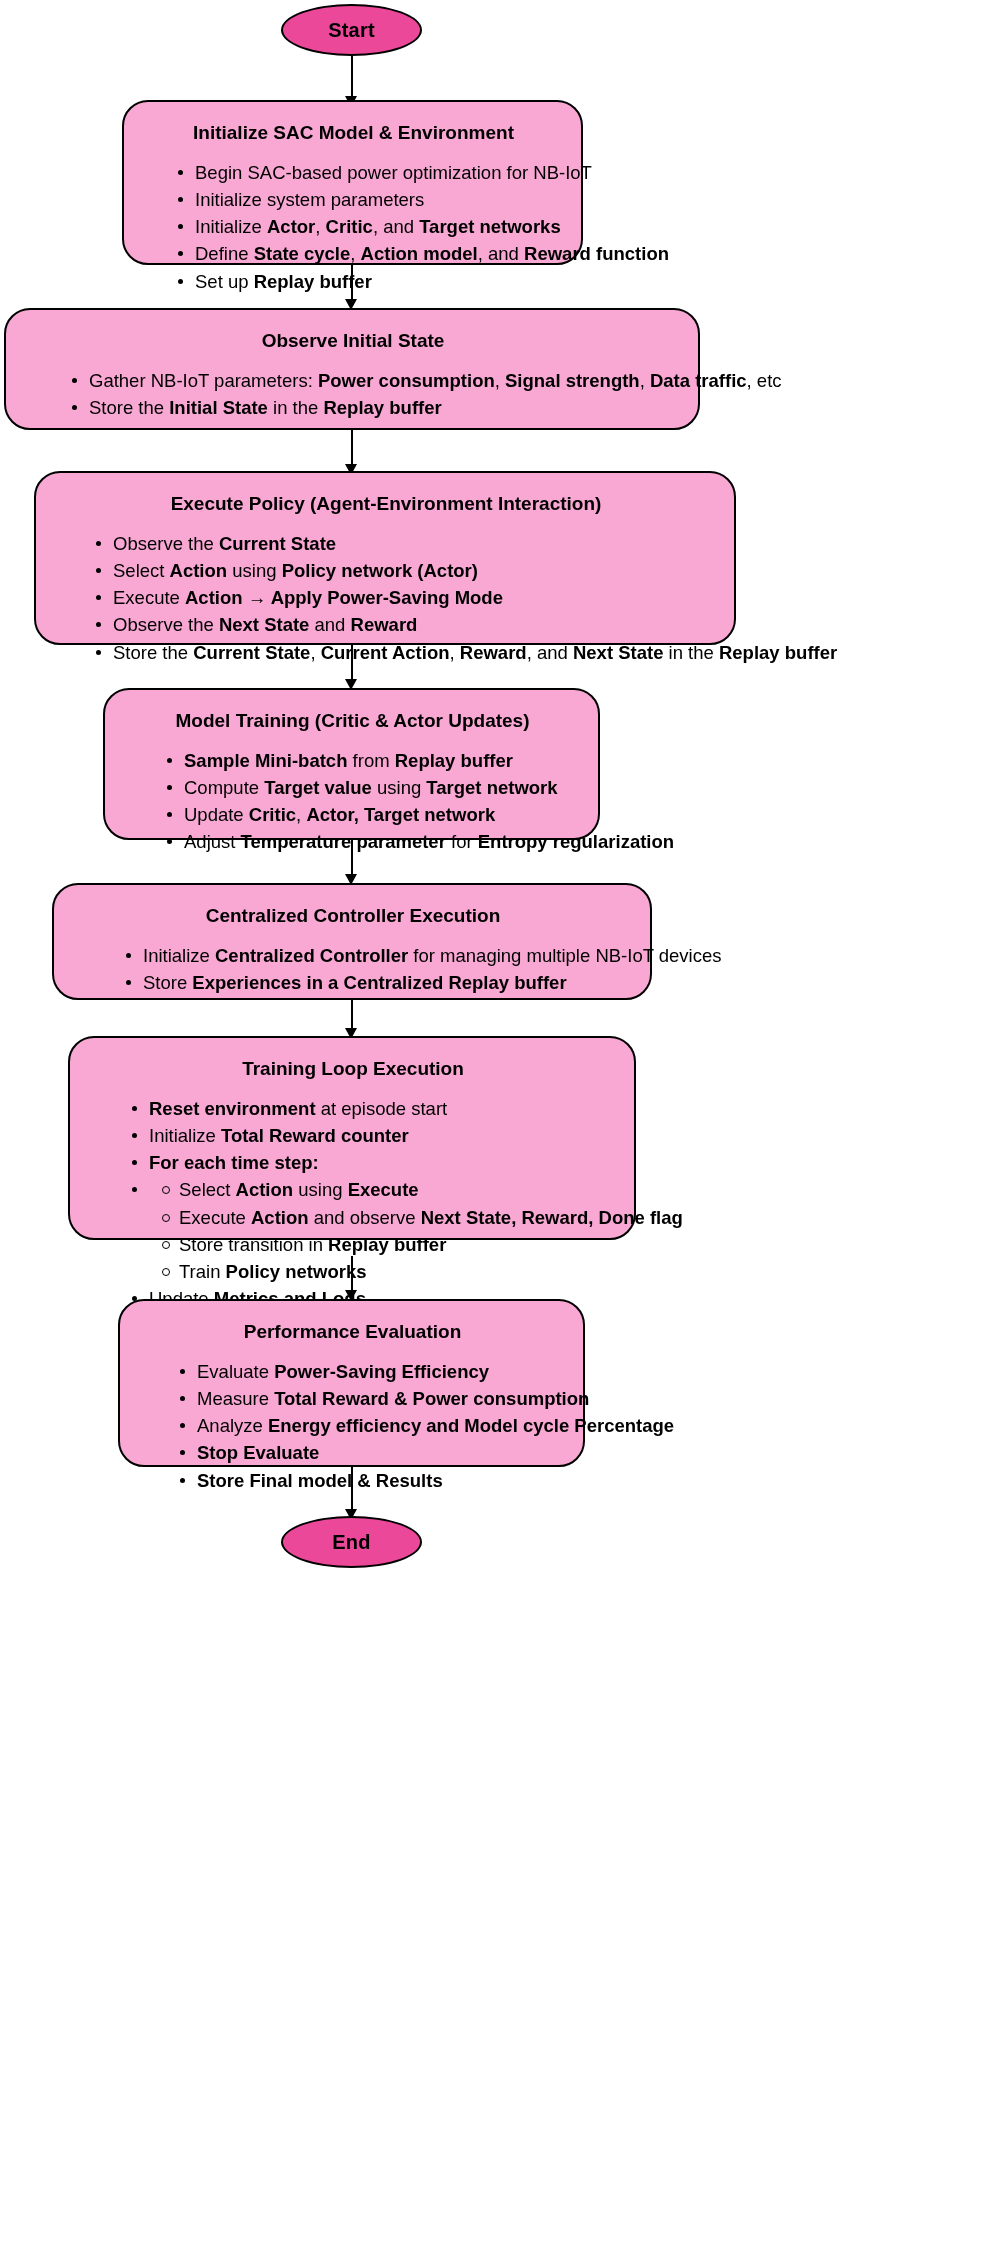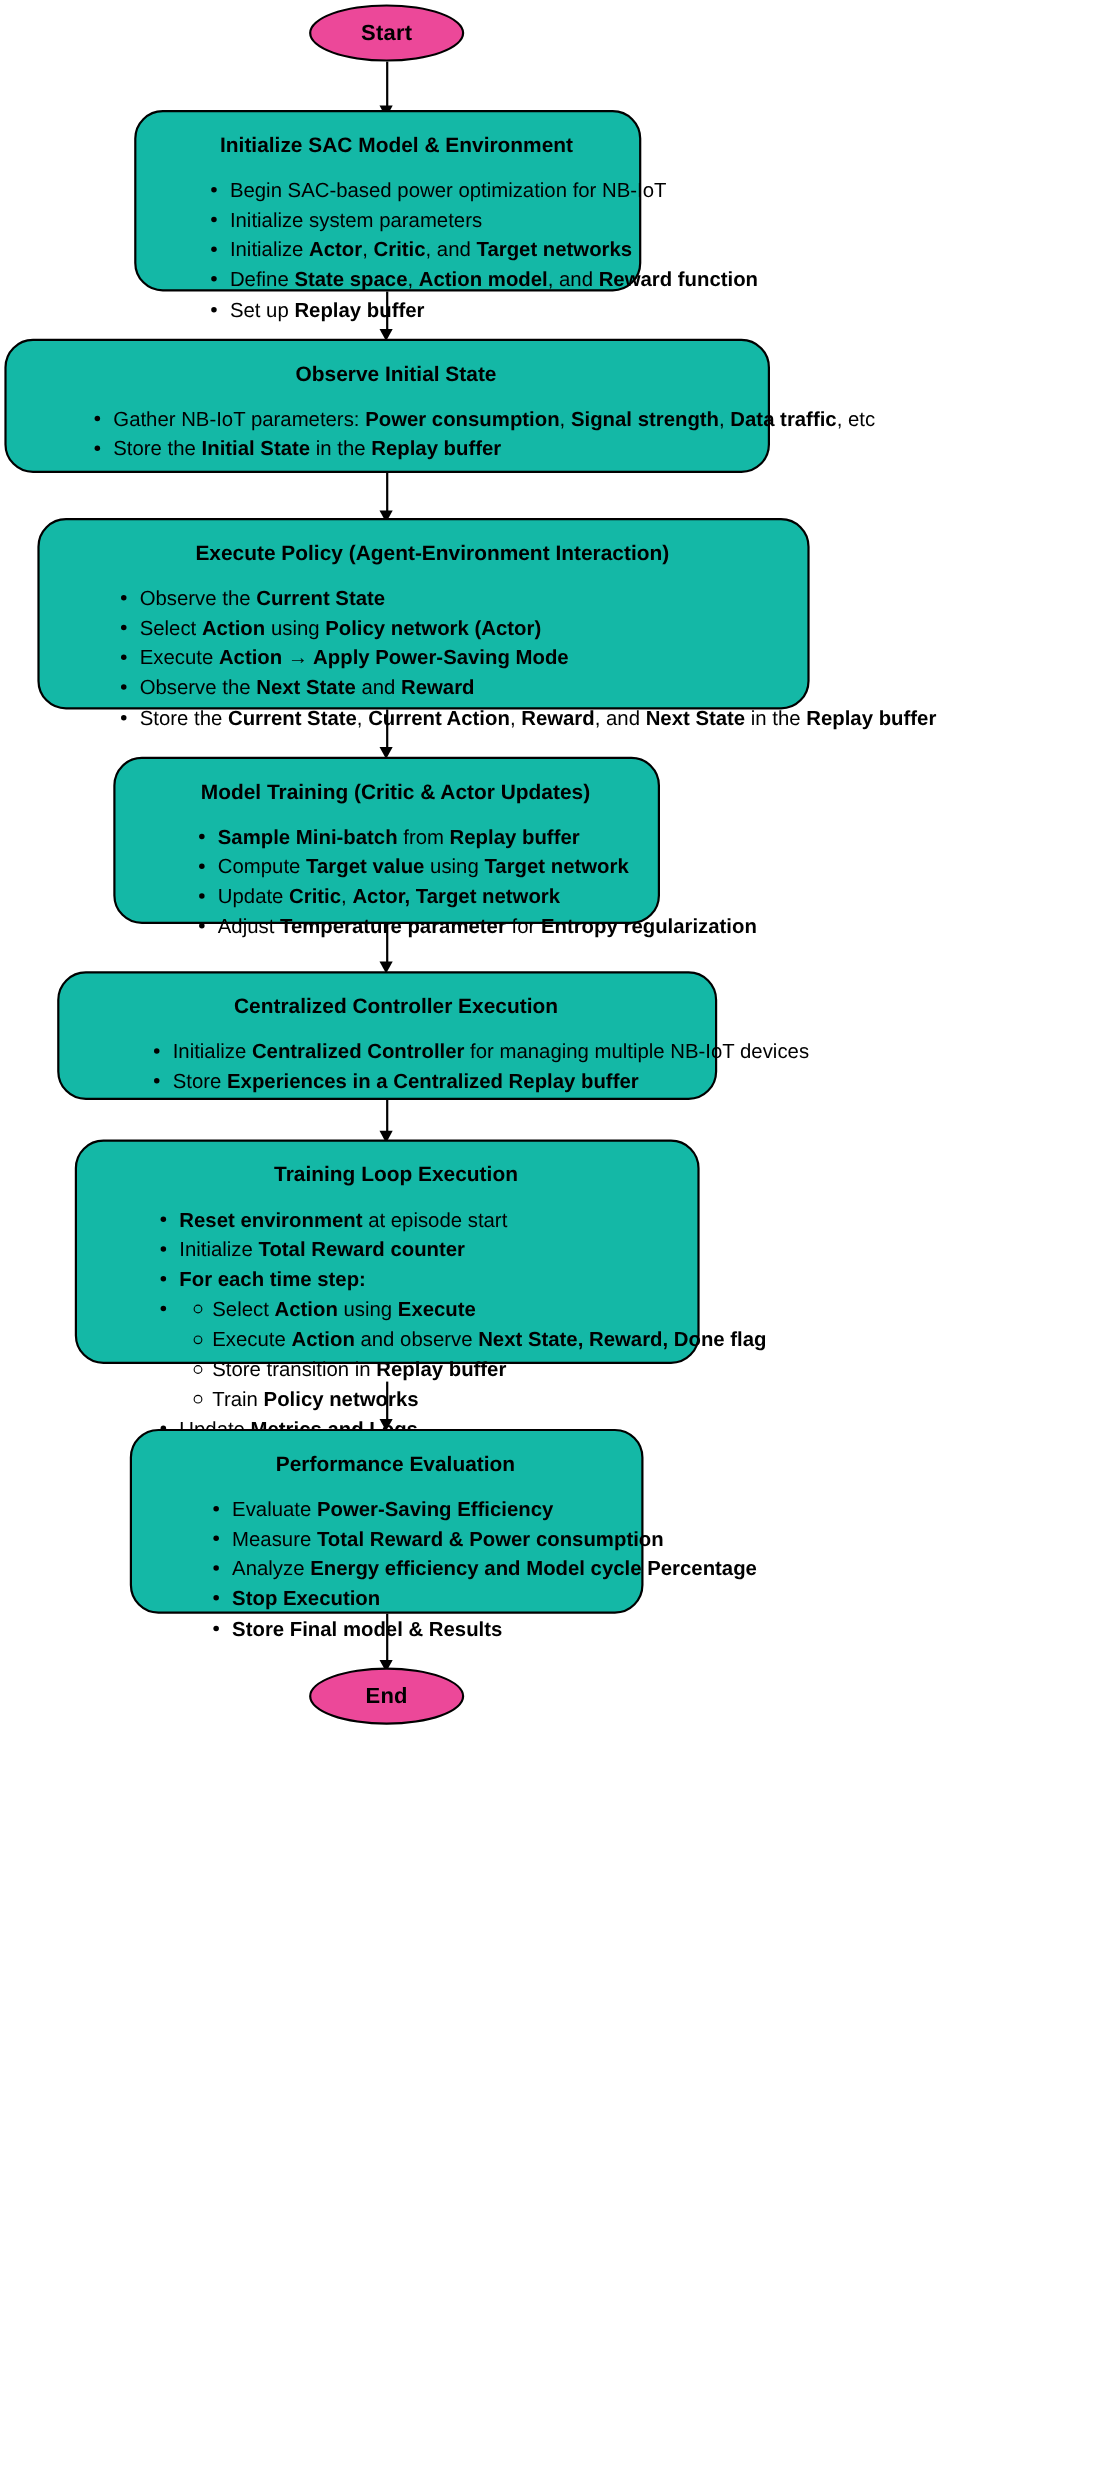--- a/index.html
+++ b/index.html
@@ -34,22 +34,22 @@
     font-weight: bold;
     font-size: 20px;
     letter-spacing: .2px;
   }
 
   
   .node {
     position: absolute;
     border: 2.5px solid #000;
     border-radius: 26px;
-    background: #14b8a6;
-    padding: 14px 18px 14px 34px;
+    background: #f9a8d4;
+    padding: 14px 18px 14px 20px;
     display: flex;
     flex-direction: column;
   }
   .node-title {
     text-align: center;
     font-weight: bold;
     font-size: 19px;
     line-height: 1.2;
     margin: 6px 0 14px 0;
     white-space: nowrap;
@@ -126,21 +126,21 @@
 
   <div class="connector" style="left:351px; top:56px; height:42px;"></div>
   <div class="arrowhead" style="left:345px; top:96px;"></div>
 
   <div class="node" style="left:122px; top:100px; width:461px; height:165px;">
     <div class="node-title">Initialize SAC Model &amp; Environment</div>
     <ul class="bullets">
       <li>Begin SAC-based power optimization for NB-IoT</li>
       <li>Initialize system parameters</li>
       <li>Initialize <b>Actor</b>, <b>Critic</b>, and <b>Target networks</b></li>
-      <li>Define <b>State space</b>, <b>Action model</b>, and <b>Reward function</b></li>
+      <li>Define <b>State cycle</b>, <b>Action model</b>, and <b>Reward function</b></li>
       <li>Set up <b>Replay buffer</b></li>
     </ul>
   </div>
 
   <div class="connector" style="left:351px; top:265px; height:36px;"></div>
   <div class="arrowhead" style="left:345px; top:299px;"></div>
 
   <div class="node" style="left:4px; top:308px; width:696px; height:122px;">
     <div class="node-title">Observe Initial State</div>
     <ul class="bullets" style="padding-left:46px;">
@@ -210,21 +210,21 @@
 
   <div class="connector" style="left:351px; top:1256px; height:36px;"></div>
   <div class="arrowhead" style="left:345px; top:1290px;"></div>
 
   <div class="node" style="left:118px; top:1299px; width:467px; height:168px;">
     <div class="node-title">Performance Evaluation</div>
     <ul class="bullets" style="padding-left:40px;">
       <li>Evaluate <b>Power-Saving Efficiency</b></li>
       <li>Measure <b>Total Reward &amp; Power consumption</b></li>
       <li>Analyze <b>Energy efficiency and Model cycle Percentage</b></li>
-      <li><b>Stop Execution</b></li>
+      <li><b>Stop Evaluate</b></li>
       <li><b>Store Final model &amp; Results</b></li>
     </ul>
   </div>
 
   <div class="connector" style="left:351px; top:1467px; height:44px;"></div>
   <div class="arrowhead" style="left:345px; top:1509px;"></div>
 
   <div class="terminal" style="left:281px; top:1516px; width:141px; height:52px;">
     <span>End</span>
   </div>

